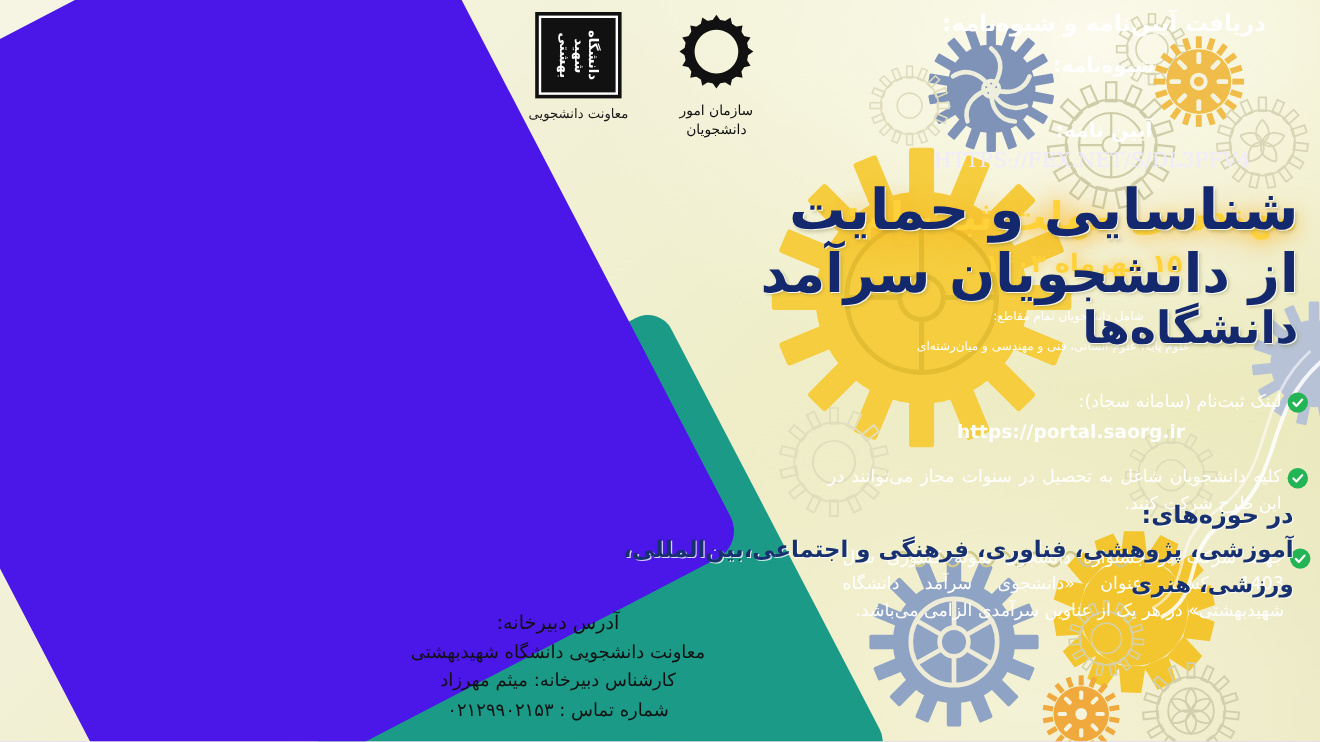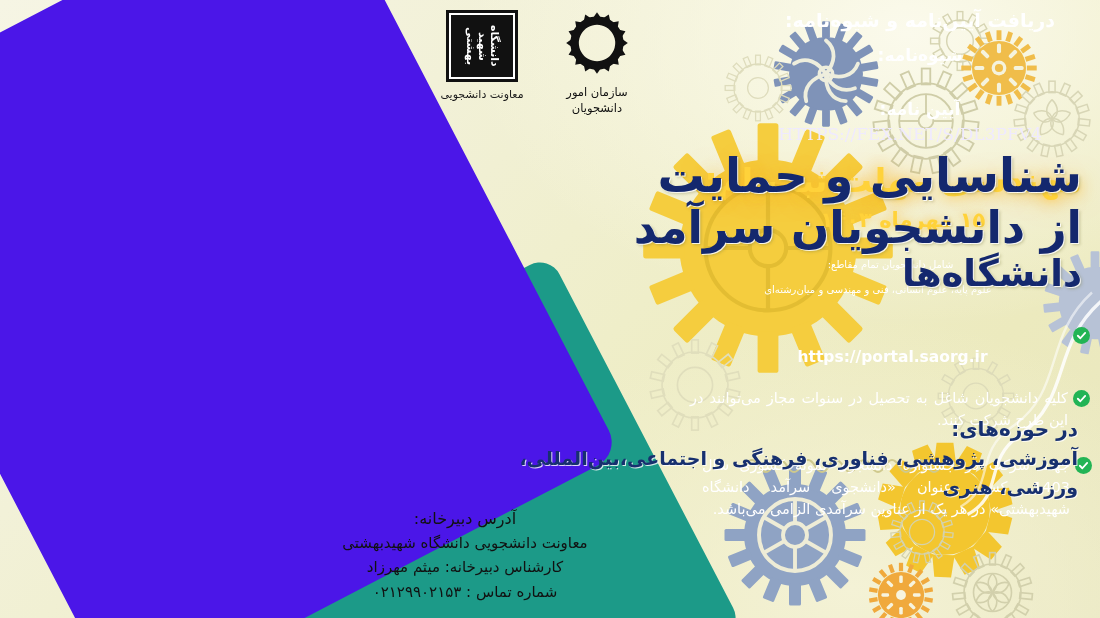--- a/index.html
+++ b/index.html
@@ -569,20 +569,21 @@
 
     <div class="pnl-text t-incl" style="right:12px;top:282px;width:420px;">علوم پایه، علوم انسانی، فنی و مهندسی و میان‌رشته‌ای</div>
 
     <div class="pnl-text" style="right:10px;top:325px;width:395px;">
       <div class="bullet-row" style="justify-content:flex-start;">
         <span class="chk">
           <svg viewBox="0 0 24 24">
               <path d="M4 12.5 L9.5 18 L20 6.5" fill="none" stroke="#ffffff" stroke-width="4" stroke-linecap="round" stroke-linejoin="round"></path>
             </svg>
         </span>
+        <span class="t-bullet">لینک ثبت‌نام (سامانه سجاد):</span>
       </div>
       <div class="t-portal" style="text-align:center;margin-top:1px;">https://portal.saorg.ir</div>
     </div>
 
     <div class="pnl-text" style="right:10px;top:388px;width:400px;">
       <div class="bullet-row">
         <span class="chk">
           <svg viewBox="0 0 24 24">
               <path d="M4 12.5 L9.5 18 L20 6.5" fill="none" stroke="#ffffff" stroke-width="4" stroke-linecap="round" stroke-linejoin="round"></path>
             </svg>

